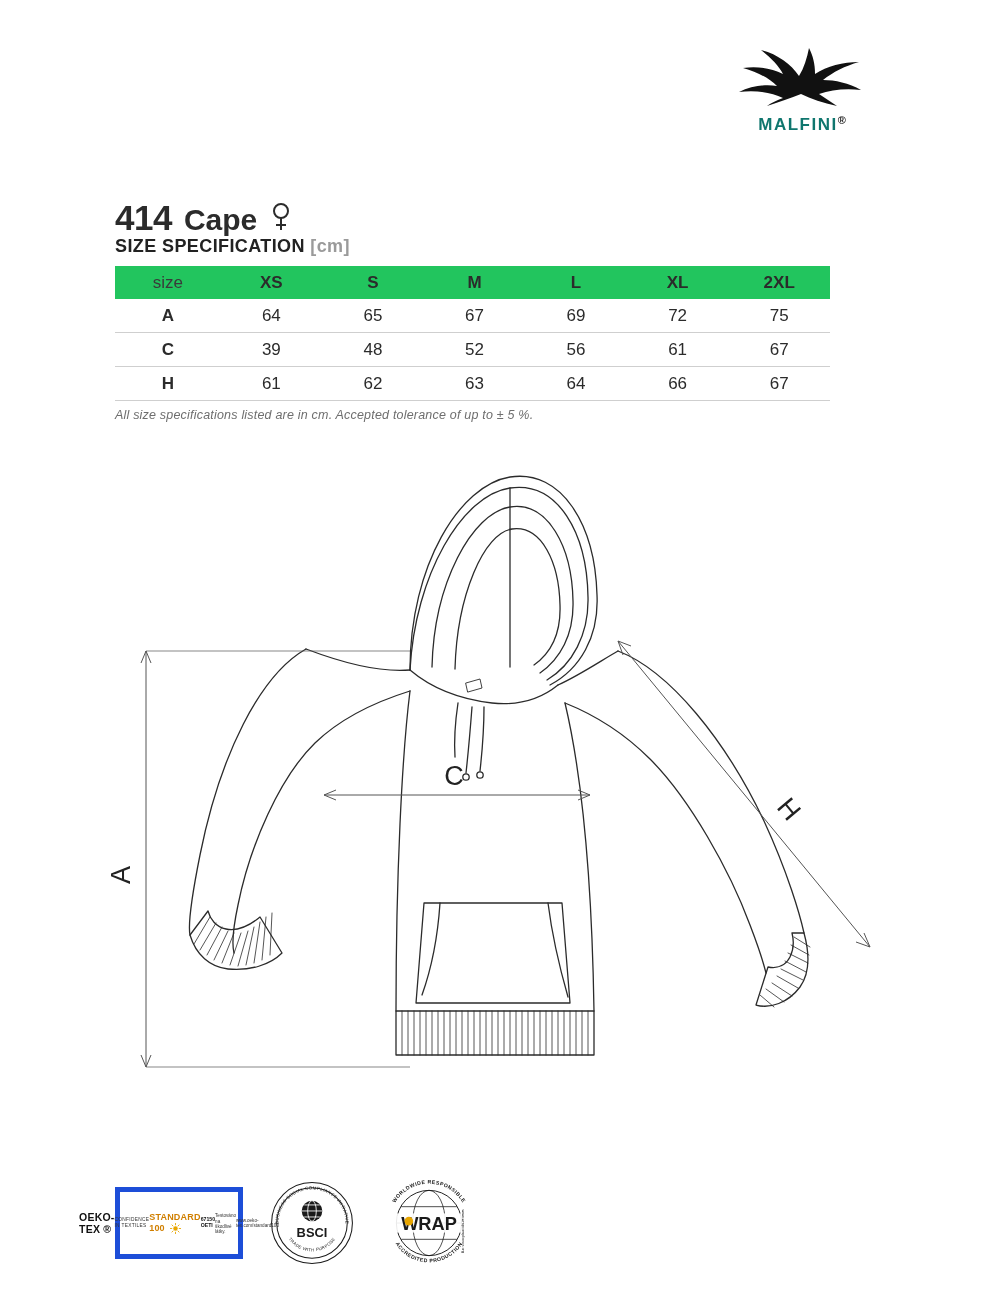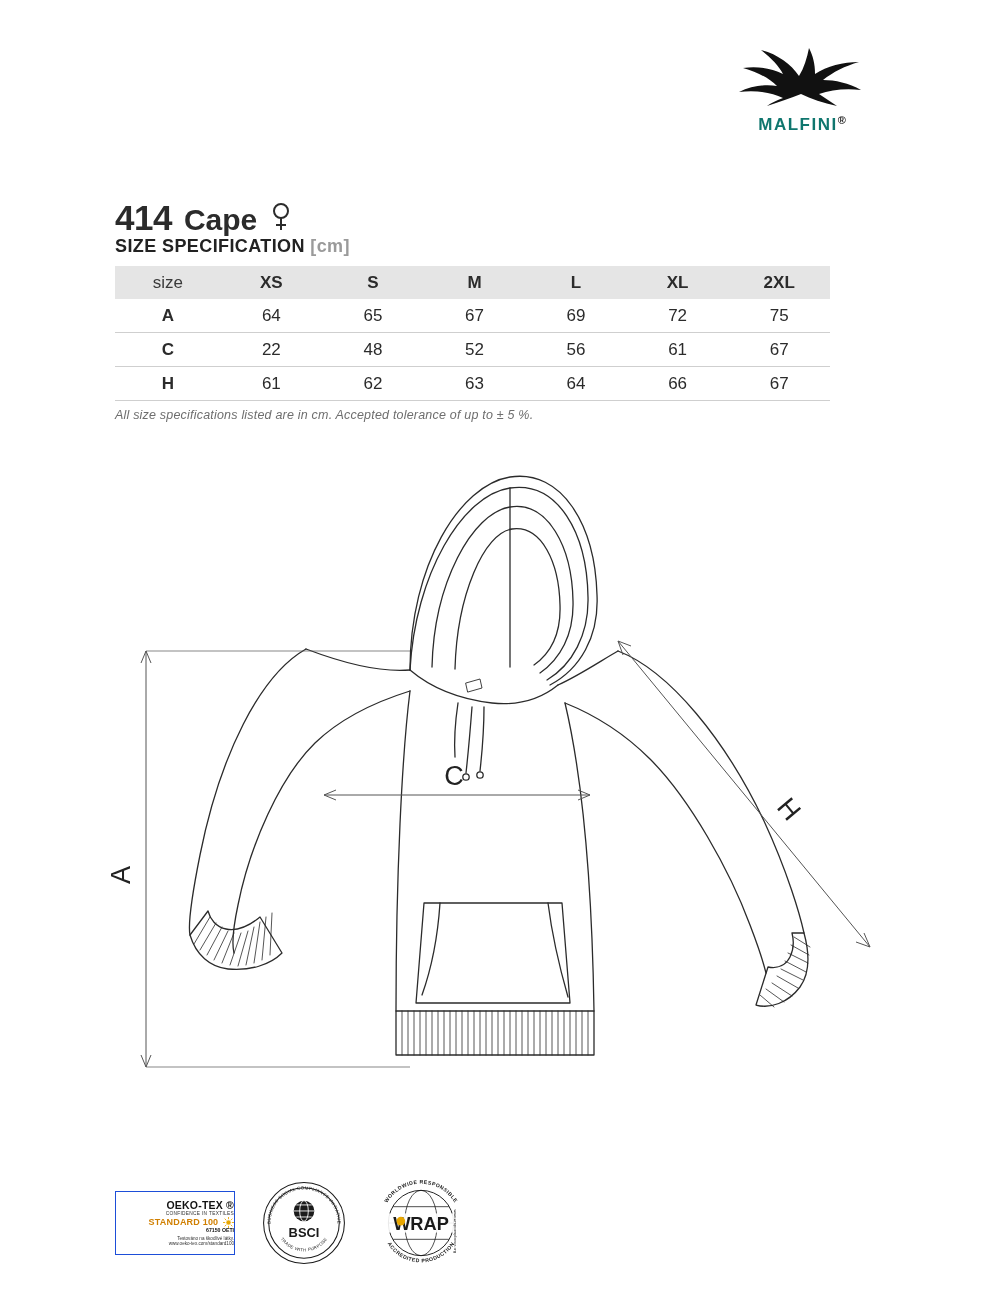--- a/index.html
+++ b/index.html
@@ -95,21 +95,21 @@
     font-size: 17px;
   }
   .size-table th, .size-table td {
     padding: 0;
     height: 33px;
     text-align: center;
     font-weight: normal;
     color: #2b2b2b;
   }
   .size-table thead tr {
-    background: #e5e5e5;
+    background: #22c55e;
     border-radius: 13px;
   }
   .size-table thead th {
     font-weight: bold;
     font-size: 17px;
   }
   .size-table thead th.size-label {
     font-weight: normal;
     font-size: 17px;
     color: #3a3a3a;
@@ -155,24 +155,24 @@
     position: absolute;
     left: 115px;
     top: 1175px;
     display: flex;
     align-items: center;
     gap: 26px;
   }
   .oeko {
     width: 118px;
     height: 62px;
-    border: 1px solid #1d4ed8;
+    border: 5px solid #1d4ed8;
     display: flex;
-    flex-direction: column;
-    align-items: flex-end;
+    flex-direction: row;
+    align-items: center;
     justify-content: center;
     line-height: 1.15;
     background: #fff;
   }
   .oeko-t1 {
     font-size: 10.5px;
     font-weight: bold;
     color: #111;
     letter-spacing: 0.2px;
   }
@@ -252,21 +252,21 @@
       <td class="row-label">A</td>
       <td>64</td>
       <td>65</td>
       <td>67</td>
       <td>69</td>
       <td>72</td>
       <td>75</td>
     </tr>
     <tr>
       <td class="row-label">C</td>
-      <td>22</td>
+      <td>39</td>
       <td>48</td>
       <td>52</td>
       <td>56</td>
       <td>61</td>
       <td>67</td>
     </tr>
     <tr>
       <td class="row-label">H</td>
       <td>61</td>
       <td>62</td>

